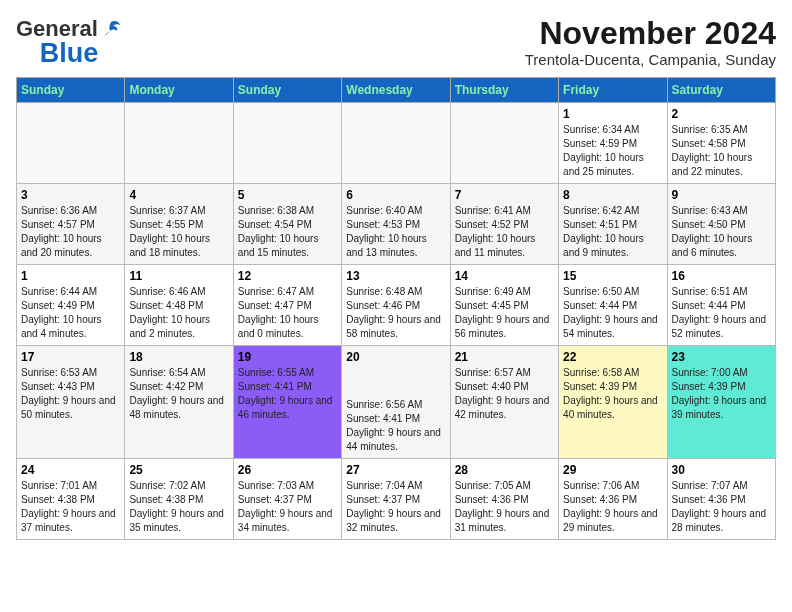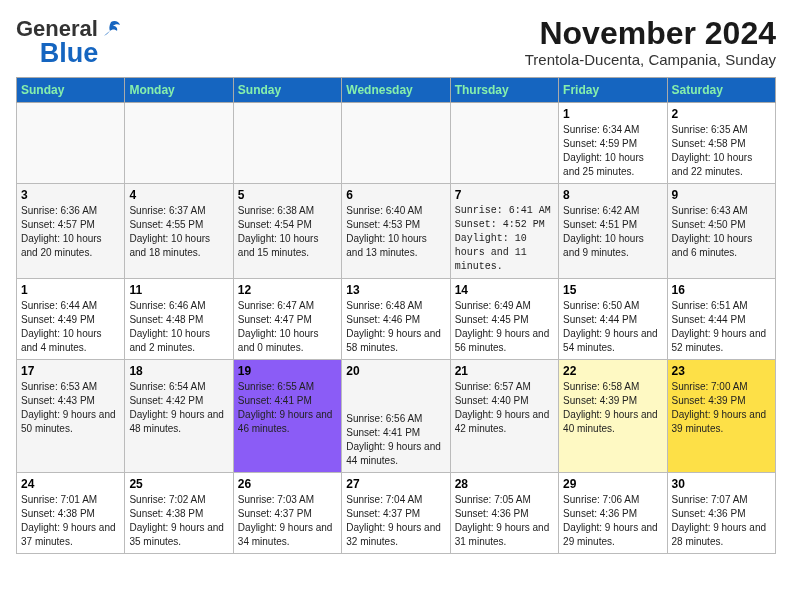--- a/index.html
+++ b/index.html
@@ -149,21 +149,21 @@
 Daylight: 10 hours and 15 minutes.</div>
         </td>
         <td style="background: rgb(245, 245, 245);">
           <span class="day-num">6</span>
           <div class="day-info" style="white-space: pre-line;">Sunrise: 6:40 AM
 Sunset: 4:53 PM
 Daylight: 10 hours and 13 minutes.</div>
         </td>
         <td style="background: rgb(245, 245, 245);">
           <span class="day-num">7</span>
-          <div class="day-info" style="white-space: pre-line; font-family: Liberation Mono, monospace;">Sunrise: 6:41 AM
+          <div class="day-info" style="white-space: pre-line;">Sunrise: 6:41 AM
 Sunset: 4:52 PM
 Daylight: 10 hours and 11 minutes.</div>
         </td>
         <td style="background: rgb(245, 245, 245);">
           <span class="day-num">8</span>
           <div class="day-info" style="white-space: pre-line;">Sunrise: 6:42 AM
 Sunset: 4:51 PM
 Daylight: 10 hours and 9 minutes.</div>
         </td>
         <td style="background: rgb(245, 245, 245);">
@@ -247,21 +247,21 @@
           <div class="day-info" style="white-space: pre-line;">Sunrise: 6:57 AM
 Sunset: 4:40 PM
 Daylight: 9 hours and 42 minutes.</div>
         </td>
         <td style="background: #fef9c3;">
           <span class="day-num">22</span>
           <div class="day-info" style="white-space: pre-line;">Sunrise: 6:58 AM
 Sunset: 4:39 PM
 Daylight: 9 hours and 40 minutes.</div>
         </td>
-        <td style="background: #fde047;">
+        <td style="background: #5eead4;">
           <span class="day-num">23</span>
           <div class="day-info" style="white-space: pre-line;">Sunrise: 7:00 AM
 Sunset: 4:39 PM
 Daylight: 9 hours and 39 minutes.</div>
         </td>
       </tr>
       <tr>
         <td>
           <span class="day-num">24</span>
           <div class="day-info" style="white-space: pre-line;">Sunrise: 7:01 AM

